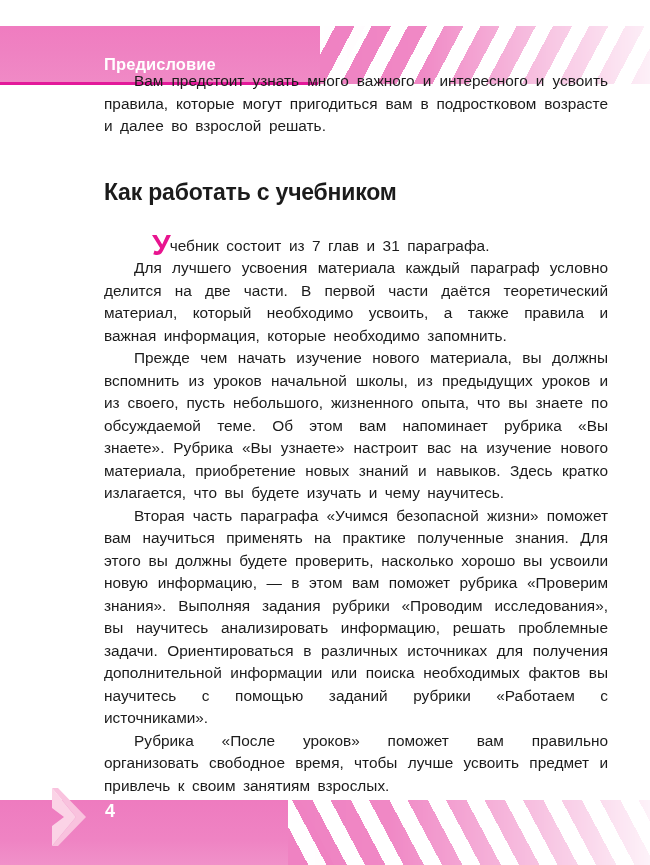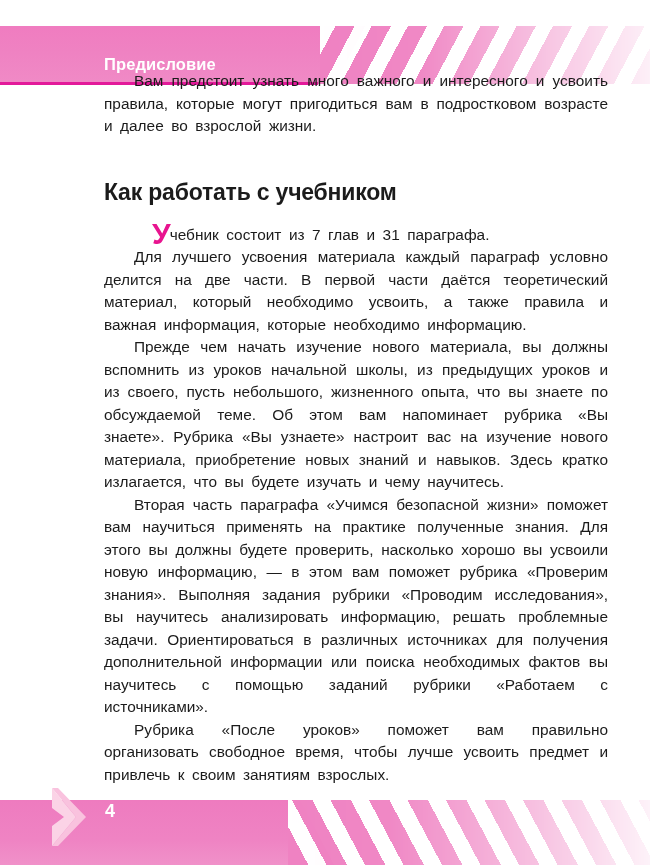--- a/index.html
+++ b/index.html
@@ -101,21 +101,21 @@
   h2.section-heading {
     margin: 0;
     font-size: 23px;
     font-weight: bold;
     color: #1b1b1b;
     letter-spacing: -0.2px;
     line-height: 1.1;
   }
   .heading-wrap {
     margin-top: 42px;
-    margin-bottom: 18px;
+    margin-bottom: 29px;
   }
 
   .dropcap-par {
     position: relative;
     margin: 0;
     font-size: 15.4px;
     line-height: 22.5px;
     color: #1b1b1b;
     text-align: left;
   }
@@ -198,32 +198,32 @@
 
   <div class="header">
     <div class="header-bg"></div>
     <div class="header-stripes"></div>
     <div class="header-rule"></div>
     <div class="header-title">Предисловие</div>
   </div>
 
   <div class="content">
 
-    <p class="body-par spaced">Вам предстоит узнать много важного и интересного и усвоить правила, которые могут пригодиться вам в подростковом возрасте и далее во взрослой жизни.</p>
+    <p class="body-par spaced">Вам предстоит узнать много важного и интересного и усвоить правила, которые могут пригодиться вам в подростковом возрасте и далее во взрослой решать.</p>
 
 
     <div class="heading-wrap">
       <h2 class="section-heading">Как работать с учебником</h2>
     </div>
 
     <p class="dropcap-par spaced">
       <span class="dropcap">У</span><span>чебник состоит из 7 глав и 31 параграфа.</span>
     </p>
 
-    <p class="body-par spaced gap-before">Для лучшего усвоения материала каждый параграф условно делится на две части. В первой части даётся теоретический материал, который необходимо усвоить, а также правила и важная информация, которые необходимо информацию.</p>
+    <p class="body-par spaced gap-before">Для лучшего усвоения материала каждый параграф условно делится на две части. В первой части даётся теоретический материал, который необходимо усвоить, а также правила и важная информация, которые необходимо запомнить.</p>
 
     <p class="body-par spaced">Прежде чем начать изучение нового материала, вы должны вспомнить из уроков начальной школы, из предыдущих уроков и из своего, пусть небольшого, жизненного опыта, что вы знаете по обсуждаемой теме. Об этом вам напоминает рубрика «Вы знаете». Рубрика «Вы узнаете» настроит вас на изучение нового материала, приобретение новых знаний и навыков. Здесь кратко излагается, что вы будете изучать и чему научитесь.</p>
 
     <p class="body-par spaced">Вторая часть параграфа «Учимся безопасной жизни» поможет вам научиться применять на практике полученные знания. Для этого вы должны будете проверить, насколько хорошо вы усвоили новую информацию, — в этом вам поможет рубрика «Проверим знания». Выполняя задания рубрики «Проводим исследования», вы научитесь анализировать информацию, решать проблемные задачи. Ориентироваться в различных источниках для получения дополнительной информации или поиска необходимых фактов вы научитесь с помощью заданий рубрики «Работаем с источниками».</p>
 
     <p class="body-par spaced">Рубрика «После уроков» поможет вам правильно организовать свободное время, чтобы лучше усвоить предмет и привлечь к своим занятиям взрослых.</p>
   </div>
 
   <div class="footer">
     <div class="footer-bg"></div>

